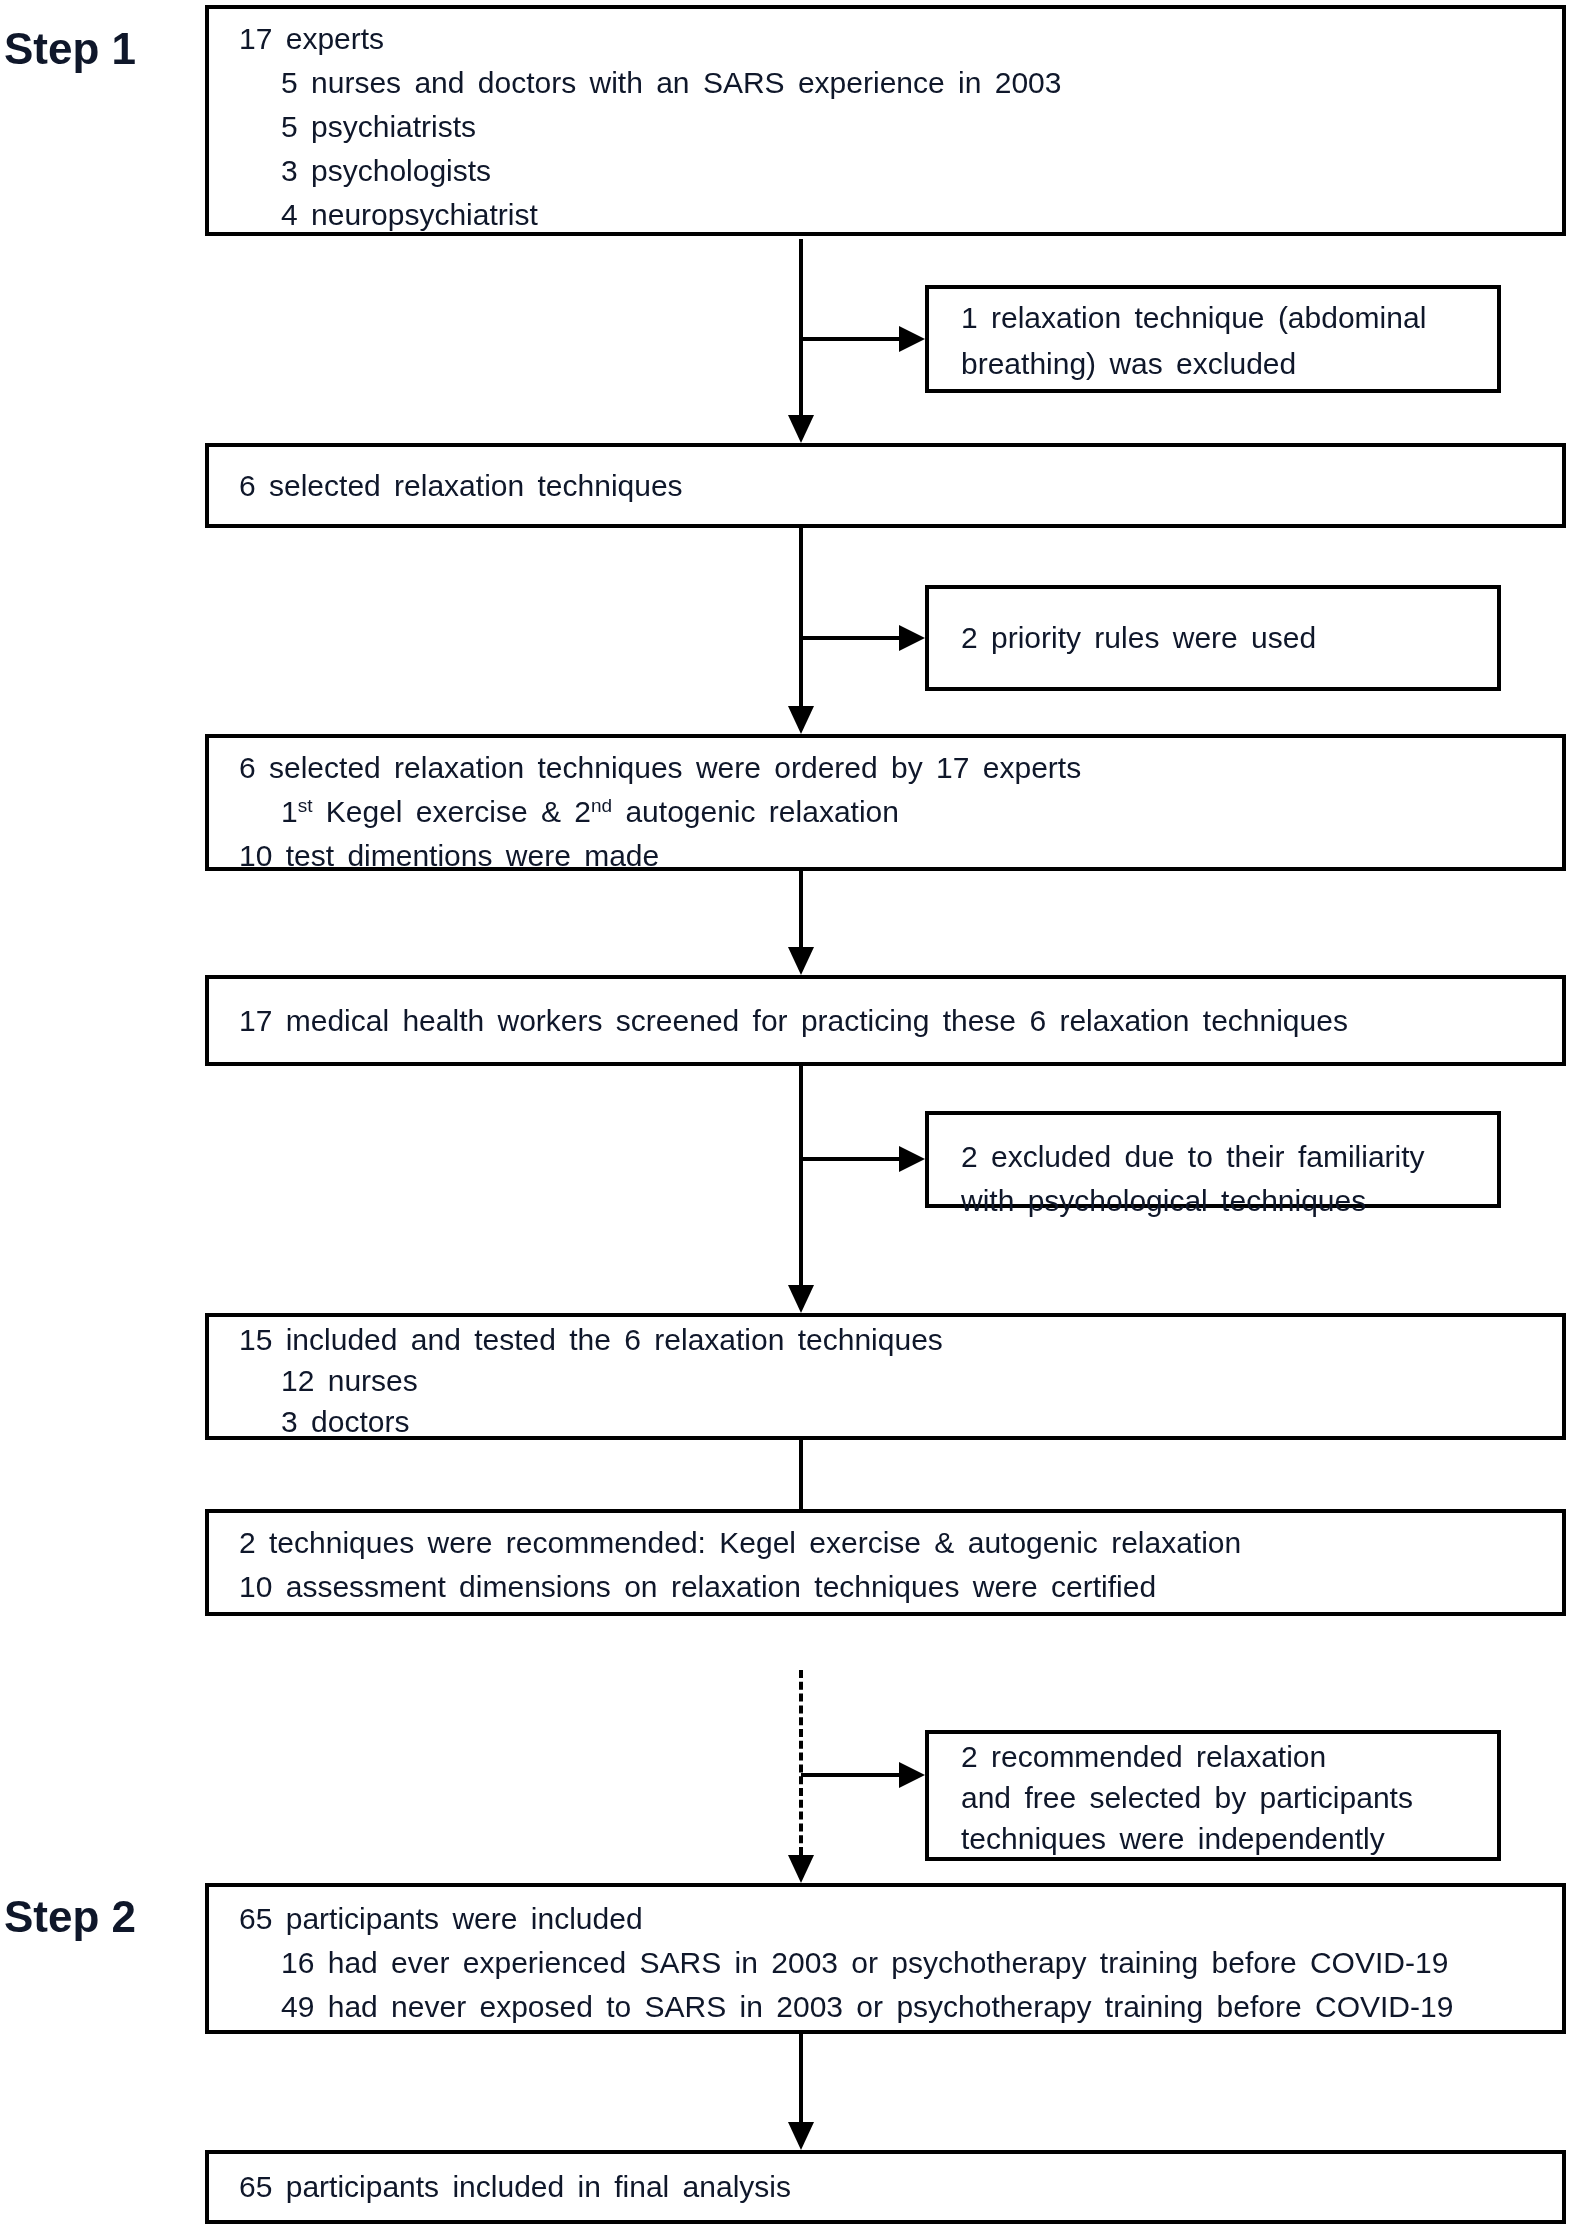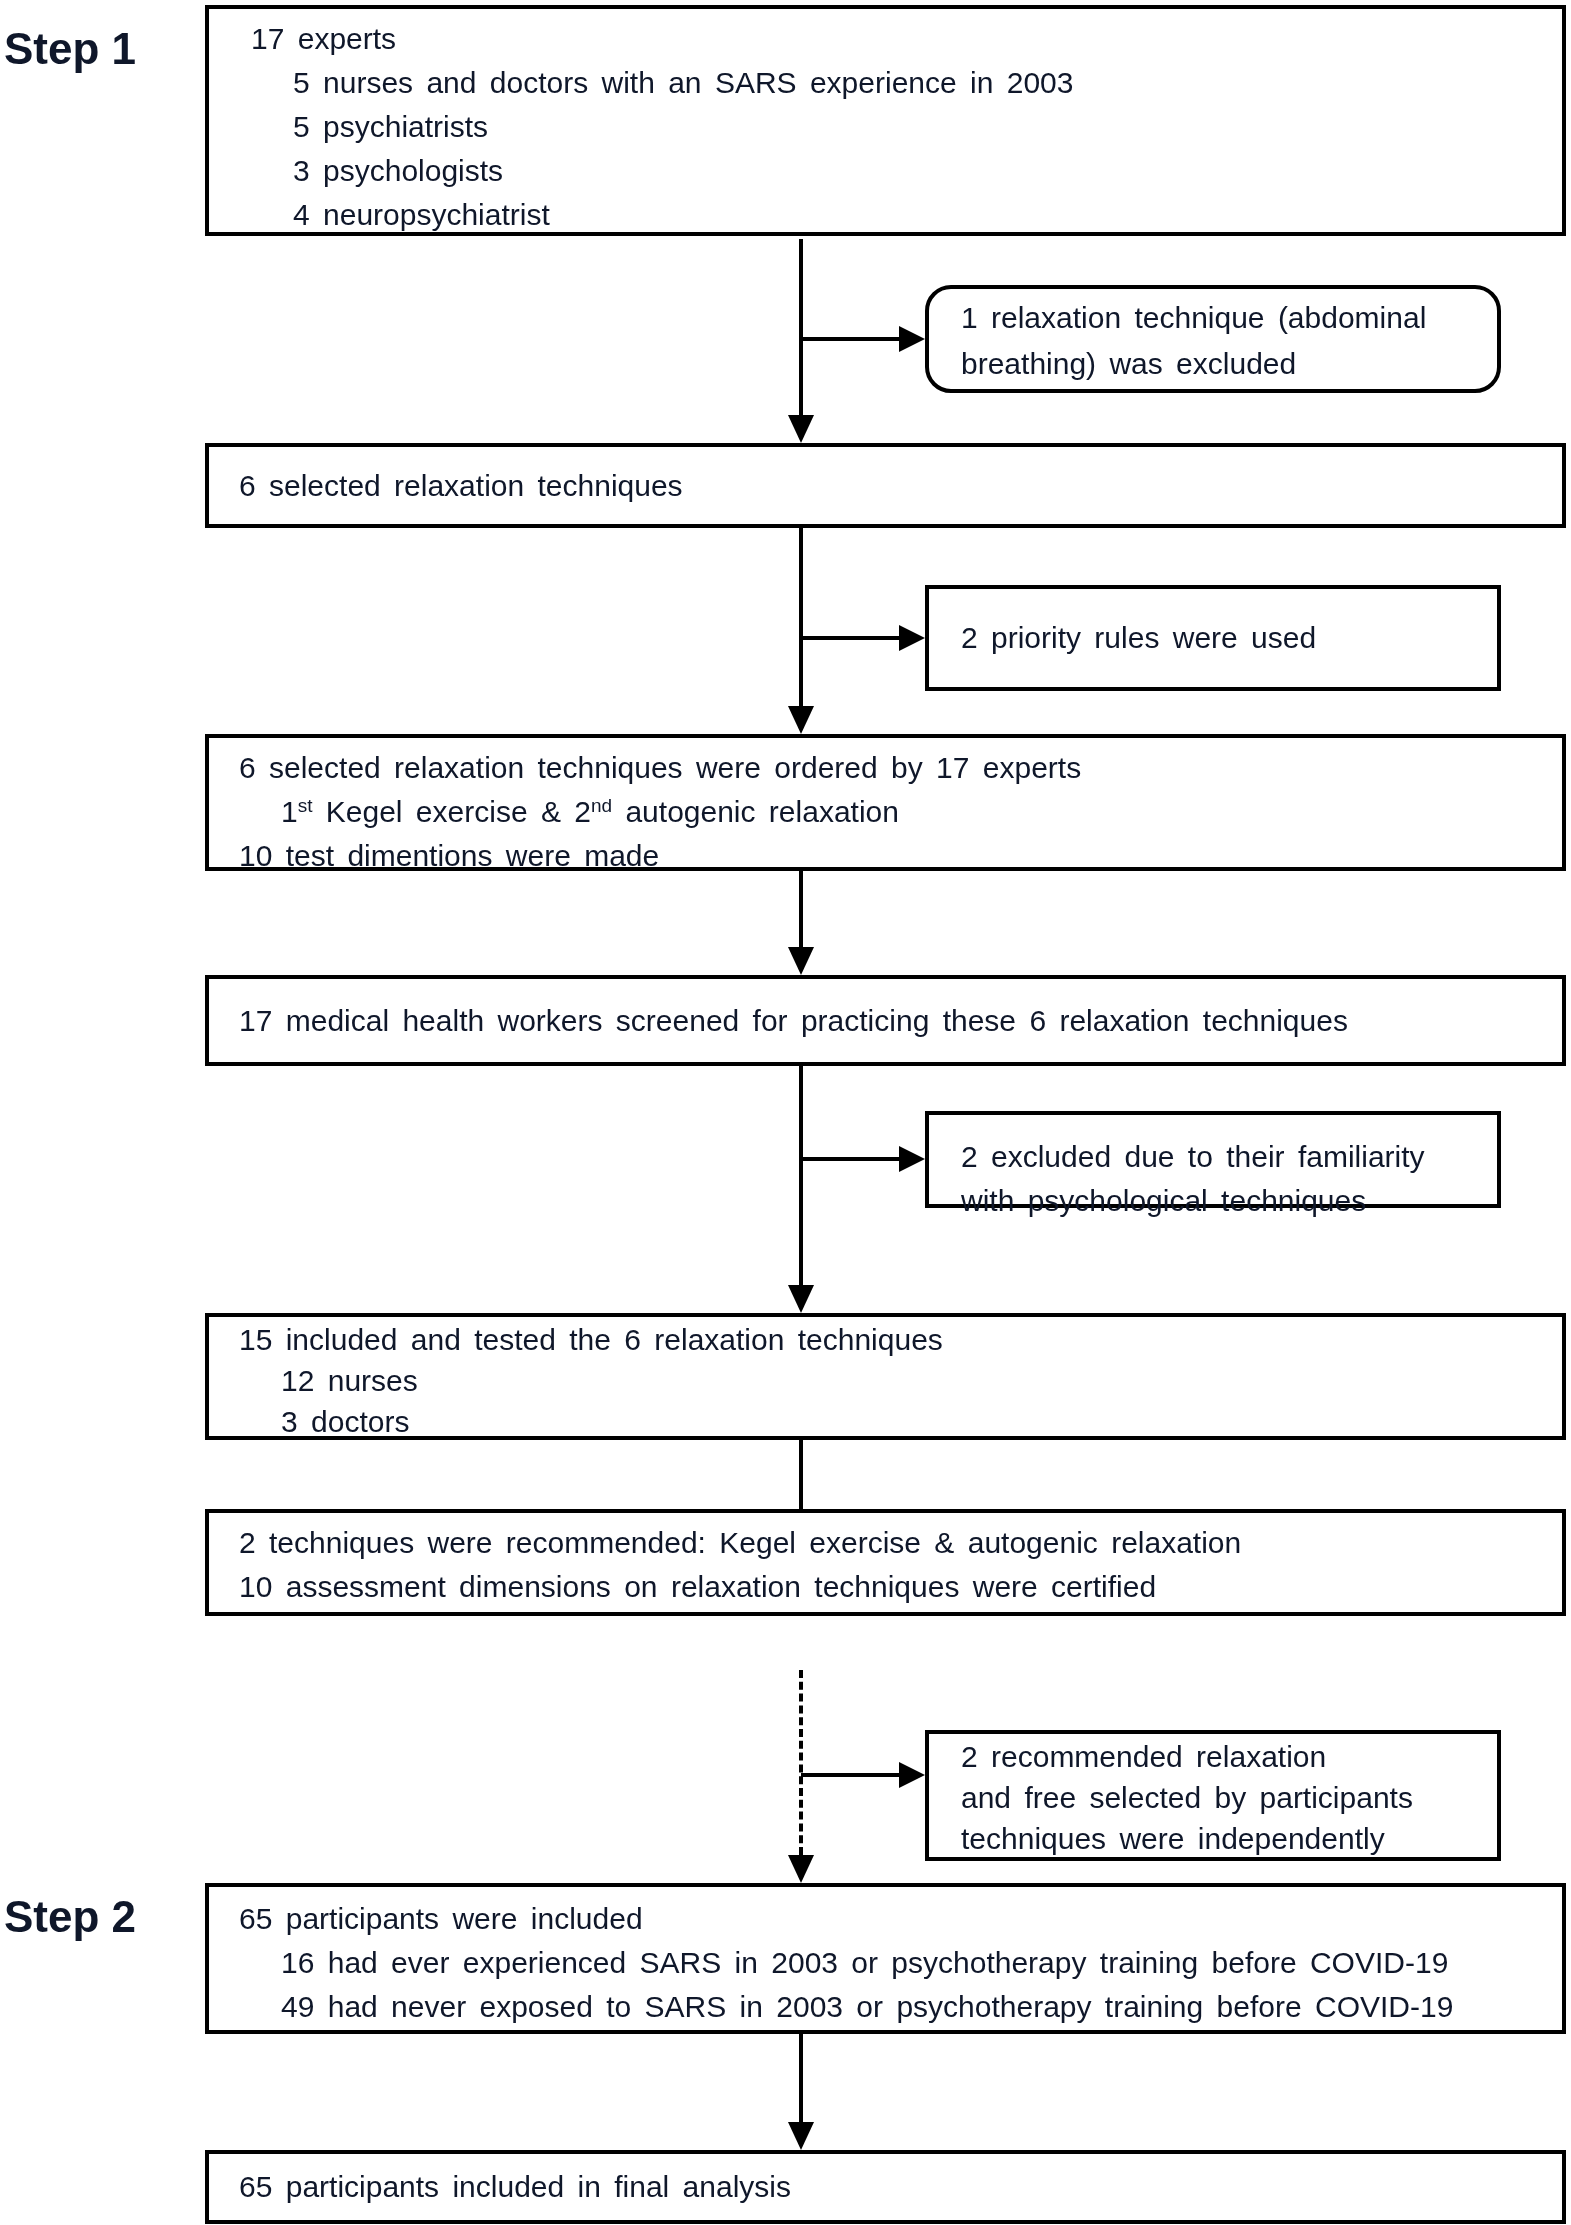--- a/index.html
+++ b/index.html
@@ -35,21 +35,21 @@
   .box .txt { padding-left: 30px; }
   .side-box .txt { padding-left: 32px; }
   .indent { padding-left: 72px !important; }
   .vcenter { display: flex; flex-direction: column; justify-content: center; }
   .pt8  { padding-top: 8px; }
   .pt6  { padding-top: 6px; }
   .pt4  { padding-top: 20px; }
   .pt2  { padding-top: 2px; }
   .pt10 { padding-top: 10px; }
   .lh41 { line-height: 41px; }
-  .lh46 { line-height: 46px; border-radius: 26px; }
+  .lh46 { line-height: 46px; }
   sup { font-size: 19px; line-height: 0; vertical-align: 10px; letter-spacing: 0; }
   .vline {
     position: absolute;
     left: 799px;
     width: 4px;
     background: #000000;
   }
   .vline-dashed {
     position: absolute;
     left: 799px;
@@ -81,21 +81,21 @@
   }
 </style>
 </head>
 <body>
 
 <div id="canvas">
 
   <div class="step-label" style="top:24px;">Step 1</div>
   <div class="step-label" style="top:1892px;">Step 2</div>
 
-  <div class="box main-box pt8" style="top:5px; height:231px;padding-left:12px;">
+  <div class="box main-box pt8" style="top:5px; height:231px;">
     <div class="txt">17 experts</div>
     <div class="txt indent">5 nurses and doctors with an SARS experience in 2003</div>
     <div class="txt indent">5 psychiatrists</div>
     <div class="txt indent">3 psychologists</div>
     <div class="txt indent">4 neuropsychiatrist</div>
   </div>
 
   <div class="vline" style="top:239px; height:176px;"></div>
   <div class="arrowhead-down" style="top:415px;"></div>
   <div class="hline" style="top:337px;"></div>

